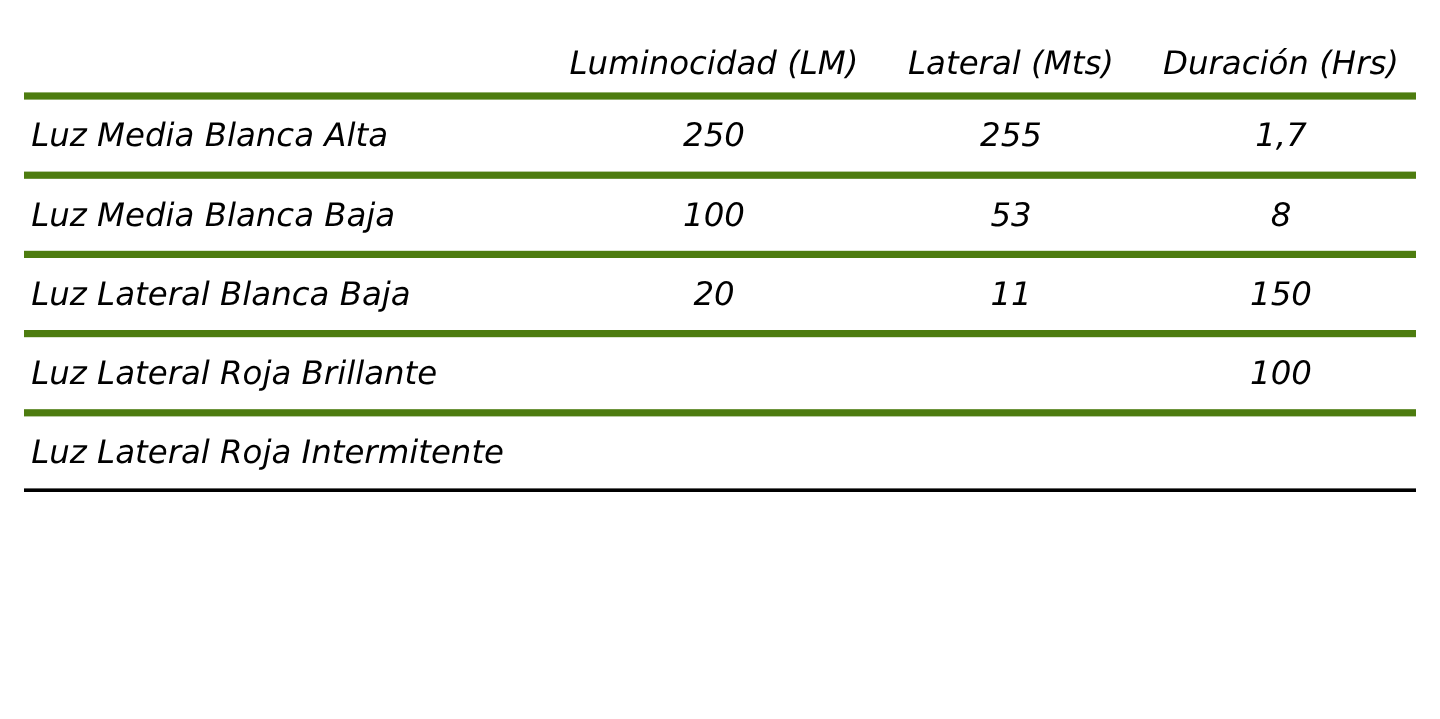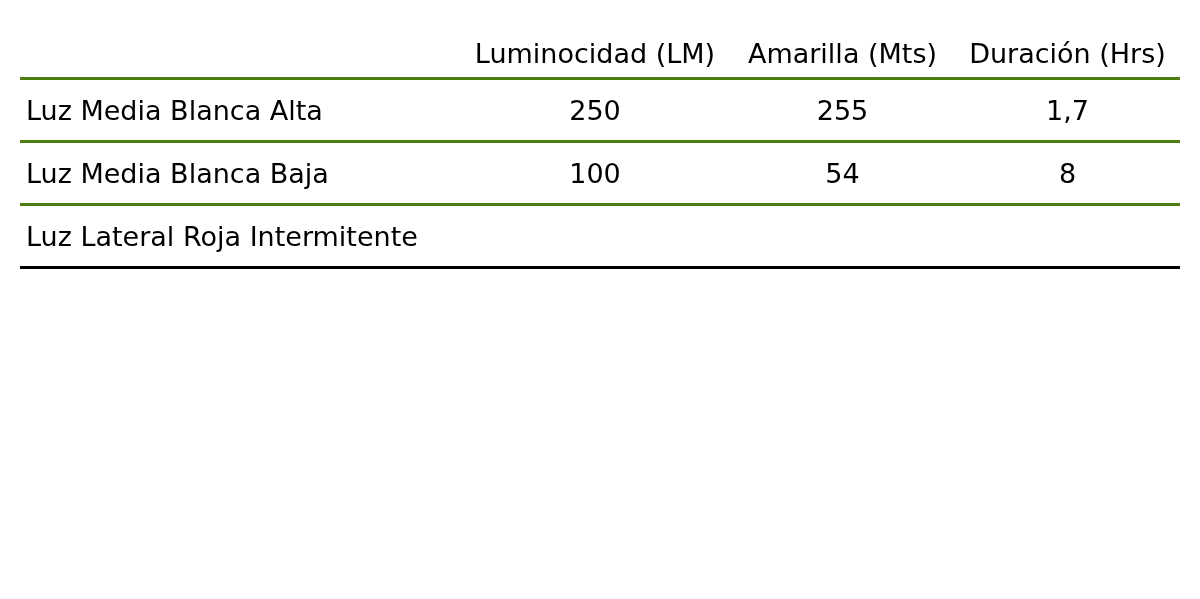--- a/index.html
+++ b/index.html
@@ -19,20 +19,21 @@
     height: 599px;
     position: relative;
     box-sizing: border-box;
     padding: 0 20px;
   }
   table.spec-table {
     width: 1160px;
     border-collapse: collapse;
     table-layout: fixed;
     margin-top: 38px;
+    font-style: italic;
   }
   table.spec-table col.c-name { width: 440px; }
   table.spec-table col.c-lm   { width: 270px; }
   table.spec-table col.c-alc  { width: 225px; }
   table.spec-table col.c-dur  { width: 225px; }
 
   thead th {
     font-weight: normal;
     font-size: 27px;
     padding: 0 0 8px 0;
@@ -42,21 +43,21 @@
     white-space: nowrap;
   }
   thead th.name-head {
     text-align: left;
   }
   tbody td {
     font-size: 27px;
     padding: 11px 0 11px 0;
     text-align: center;
     vertical-align: middle;
-    border-top: 3px solid #4d7c0f;
+    border-top: 6px solid #4d7c0f;
     height: 38px;
     white-space: nowrap;
   }
   tbody td.row-name {
     text-align: left;
     padding-left: 6px;
   }
   tbody tr:last-child td {
     border-bottom: 3px solid #000000;
     margin-left: 12px;
@@ -70,36 +71,48 @@
     <colgroup>
       <col class="c-name">
       <col class="c-lm">
       <col class="c-alc">
       <col class="c-dur">
     </colgroup>
     <thead>
       <tr>
         <th class="name-head"></th>
         <th>Luminocidad (LM)</th>
-        <th>Amarilla (Mts)</th>
+        <th>Lateral (Mts)</th>
         <th>Duración (Hrs)</th>
       </tr>
     </thead>
     <tbody>
       <tr>
         <td class="row-name">Luz Media Blanca Alta</td>
         <td>250</td>
         <td>255</td>
         <td>1,7</td>
       </tr>
       <tr>
         <td class="row-name">Luz Media Blanca Baja</td>
         <td>100</td>
-        <td>54</td>
+        <td>53</td>
         <td>8</td>
+      </tr>
+      <tr>
+        <td class="row-name">Luz Lateral Blanca Baja</td>
+        <td>20</td>
+        <td>11</td>
+        <td>150</td>
+      </tr>
+      <tr>
+        <td class="row-name">Luz Lateral Roja Brillante</td>
+        <td></td>
+        <td></td>
+        <td>100</td>
       </tr>
       <tr>
         <td class="row-name">Luz Lateral Roja Intermitente</td>
         <td></td>
         <td></td>
         <td></td>
       </tr>
     </tbody>
   </table>
 </div>

